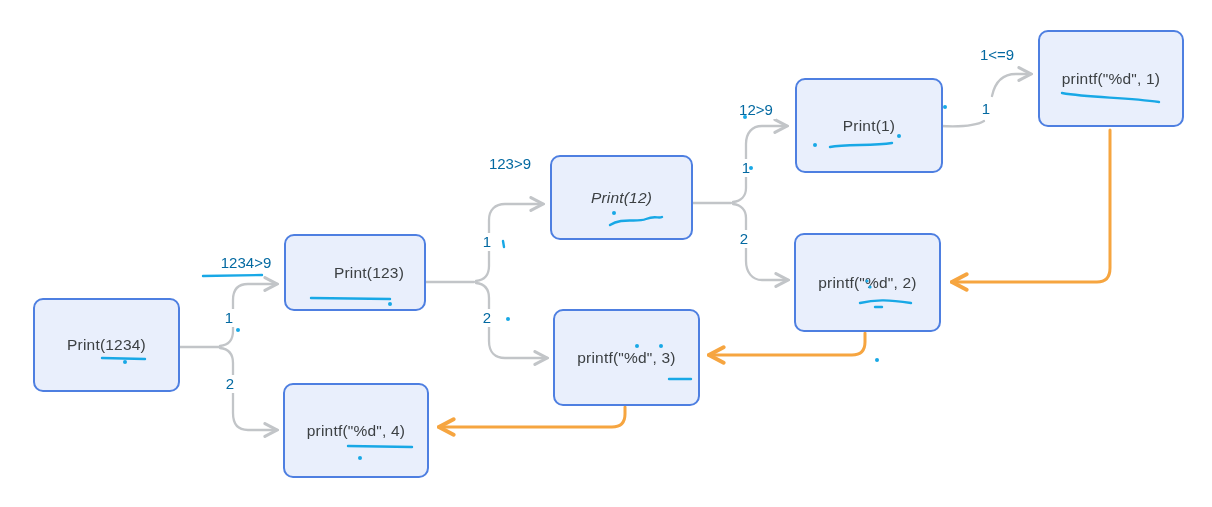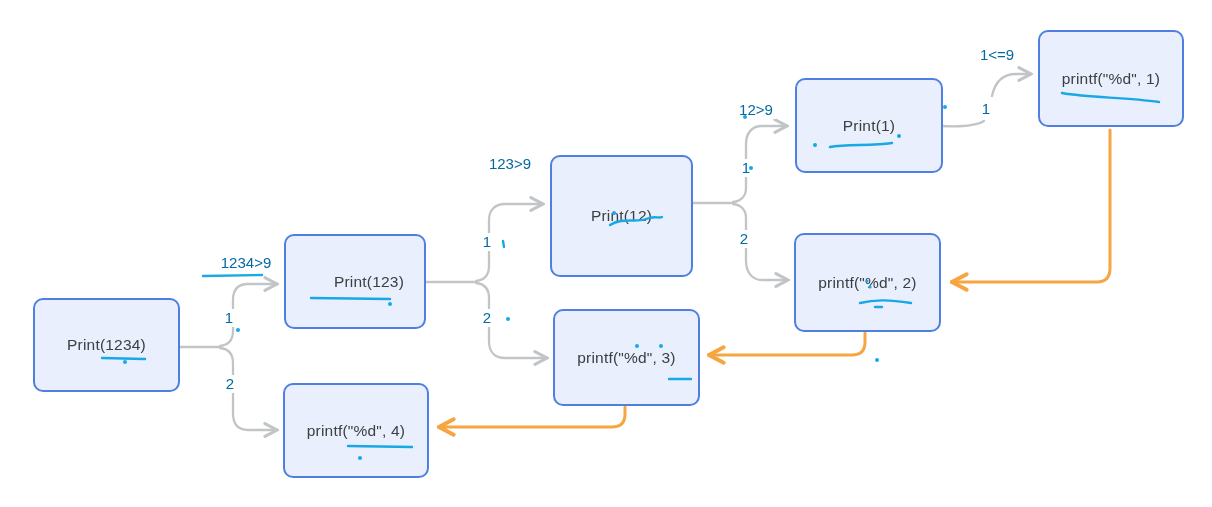--- a/index.html
+++ b/index.html
@@ -10,22 +10,22 @@
   svg.layer{position:absolute;left:0;top:0;width:1212px;height:507px;}
   #connector-layer{z-index:1;}
   #annotation-layer{z-index:3;pointer-events:none;}
   .node{
     position:absolute;box-sizing:border-box;z-index:2;
     background:#e9effc;border:2.5px solid #4e7fe1;border-radius:10px;
     display:flex;align-items:center;justify-content:center;
     color:#3c4043;font-size:15.5px;letter-spacing:.2px;white-space:nowrap;
   }
   .n0{left:33px;top:298px;width:147px;height:94px;justify-content:center;}
-  .n1{left:284px;top:234px;width:142px;height:95px;padding-left:28px;}
-  .n2{left:550px;top:155px;width:143px;height:122px;}
+  .n1{left:284px;top:234px;width:142px;height:77px;padding-left:28px;}
+  .n2{left:550px;top:155px;width:143px;height:85px;font-style:italic;}
   .n3{left:795px;top:78px;width:148px;height:95px;}
   .n4{left:1038px;top:30px;width:146px;height:97px;}
   .n5{left:794px;top:233px;width:147px;height:99px;}
   .n6{left:553px;top:309px;width:147px;height:97px;}
   .n7{left:283px;top:383px;width:146px;height:95px;}
   .elabel{
     position:absolute;transform:translate(-50%,-50%);z-index:2;
     background:#ffffff;color:#0369a1;font-size:15px;padding:0 3px;
     white-space:nowrap;line-height:18px;
   }

